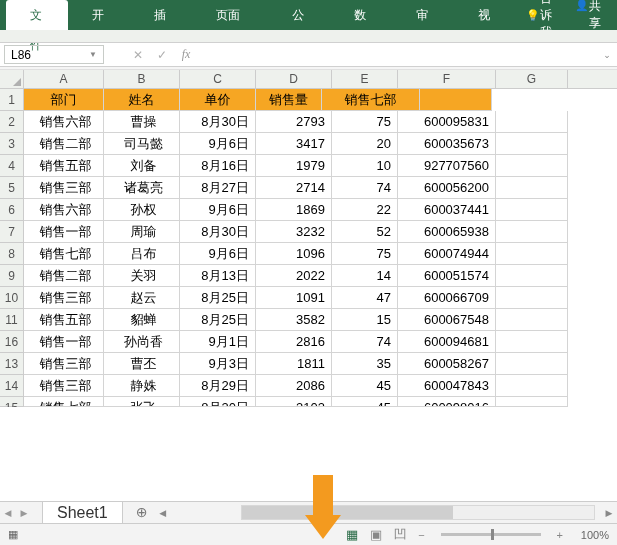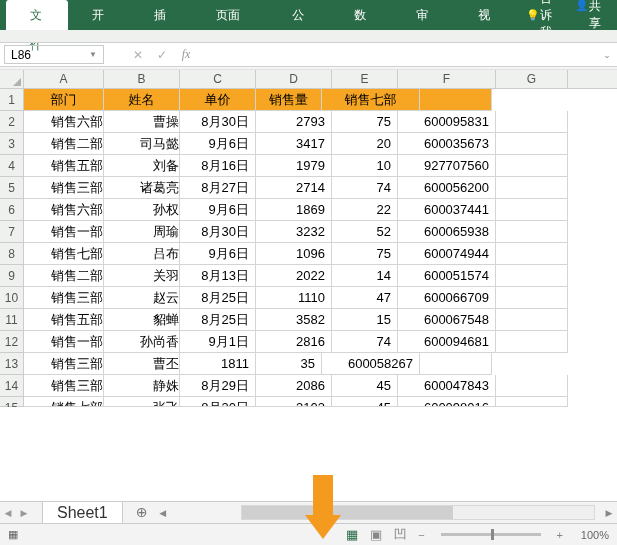--- a/index.html
+++ b/index.html
@@ -35,21 +35,21 @@
 .col-headers { display:flex; height:19px; background:#eef1ed; border-bottom:1px solid #ccc; }
 .corner { width:24px; border-right:1px solid #ccc; background:#eef1ed; position:relative; }
 .corner::after { content:""; position:absolute; right:2px; bottom:2px; width:0; height:0; border-left:8px solid transparent; border-bottom:8px solid #b0b0b0; }
 .ch { border-right:1px solid #ccc; text-align:center; font-size:12px; color:#555; line-height:19px; }
 .rows { flex:1; overflow:hidden; }
 .row { display:flex; height:22px; }
 .rh { width:24px; background:#eef1ed; border-right:1px solid #ccc; border-bottom:1px solid #ccc; text-align:center; font-size:12px; color:#555; line-height:22px; }
 .cell { border-right:1px solid #d4d4d4; border-bottom:1px solid #d4d4d4; font-size:13px; line-height:22px; overflow:hidden; white-space:nowrap; }
 .hdr .cell { background:#f6a623; color:#000; text-align:center; font-weight:400; }
 .c-A{width:80px} .c-B{width:76px} .c-C{width:76px} .c-D{width:76px} .c-E{width:66px} .c-F{width:98px} .c-G{width:72px}
-.al-l{text-align:right;padding-left:4px} .al-c{text-align:center} .al-r{text-align:right;padding-right:6px}
+.al-l{text-align:center;padding-left:4px} .al-c{text-align:center} .al-r{text-align:right;padding-right:6px}
 .partial { height:10px; overflow:hidden; }
 .partial .rh, .partial .cell { line-height:22px; }
 
 
 .hscroll { height:22px; border-top:1px solid #ccc; background:#f3f3f3; display:flex; align-items:center; }
 .sheet-nav { display:flex; align-items:center; height:100%; }
 .sheet-nav .nav-btn { width:16px; text-align:center; color:#999; font-size:9px; }
 .sheet-tab { background:#fff; border:1px solid #ccc; border-bottom:none; padding:2px 14px 3px; font-size:16px; color:#333; margin-left:10px; }
 .add-sheet { width:26px; height:18px; margin-left:6px; text-align:center; color:#777; font-size:14px; line-height:16px; }
 .hscroll-bar { flex:1; margin:0 6px 0 70px; height:15px; background:#efefef; border:1px solid #d8d8d8; position:relative; }
@@ -212,49 +212,50 @@
         <div class="cell c-D al-r">2022</div>
         <div class="cell c-E al-r">14</div>
         <div class="cell c-F al-r">600051574</div>
         <div class="cell c-G al-l"></div>
       </div>
       <div class="row">
         <div class="rh">10</div>
         <div class="cell c-A al-l">销售三部</div>
         <div class="cell c-B al-l">赵云</div>
         <div class="cell c-C al-r">8月25日</div>
-        <div class="cell c-D al-r">1110</div>
+        <div class="cell c-D al-r">1091</div>
         <div class="cell c-E al-r">47</div>
         <div class="cell c-F al-r">600066709</div>
         <div class="cell c-G al-l"></div>
       </div>
       <div class="row">
         <div class="rh">11</div>
         <div class="cell c-A al-l">销售五部</div>
         <div class="cell c-B al-l">貂蝉</div>
         <div class="cell c-C al-r">8月25日</div>
         <div class="cell c-D al-r">3582</div>
         <div class="cell c-E al-r">15</div>
         <div class="cell c-F al-r">600067548</div>
         <div class="cell c-G al-l"></div>
       </div>
       <div class="row">
-        <div class="rh">12</div>
+        <div class="rh">16</div>
         <div class="cell c-A al-l">销售一部</div>
         <div class="cell c-B al-l">孙尚香</div>
         <div class="cell c-C al-r">9月1日</div>
         <div class="cell c-D al-r">2816</div>
         <div class="cell c-E al-r">74</div>
         <div class="cell c-F al-r">600094681</div>
         <div class="cell c-G al-l"></div>
       </div>
       <div class="row">
         <div class="rh">13</div>
         <div class="cell c-A al-l">销售三部</div>
         <div class="cell c-B al-l">曹丕</div>
+        <div class="cell c-C al-r">9月3日</div>
         <div class="cell c-D al-r">1811</div>
         <div class="cell c-E al-r">35</div>
         <div class="cell c-F al-r">600058267</div>
         <div class="cell c-G al-l"></div>
       </div>
       <div class="row">
         <div class="rh">14</div>
         <div class="cell c-A al-l">销售三部</div>
         <div class="cell c-B al-l">静姝</div>
         <div class="cell c-C al-r">8月29日</div>

